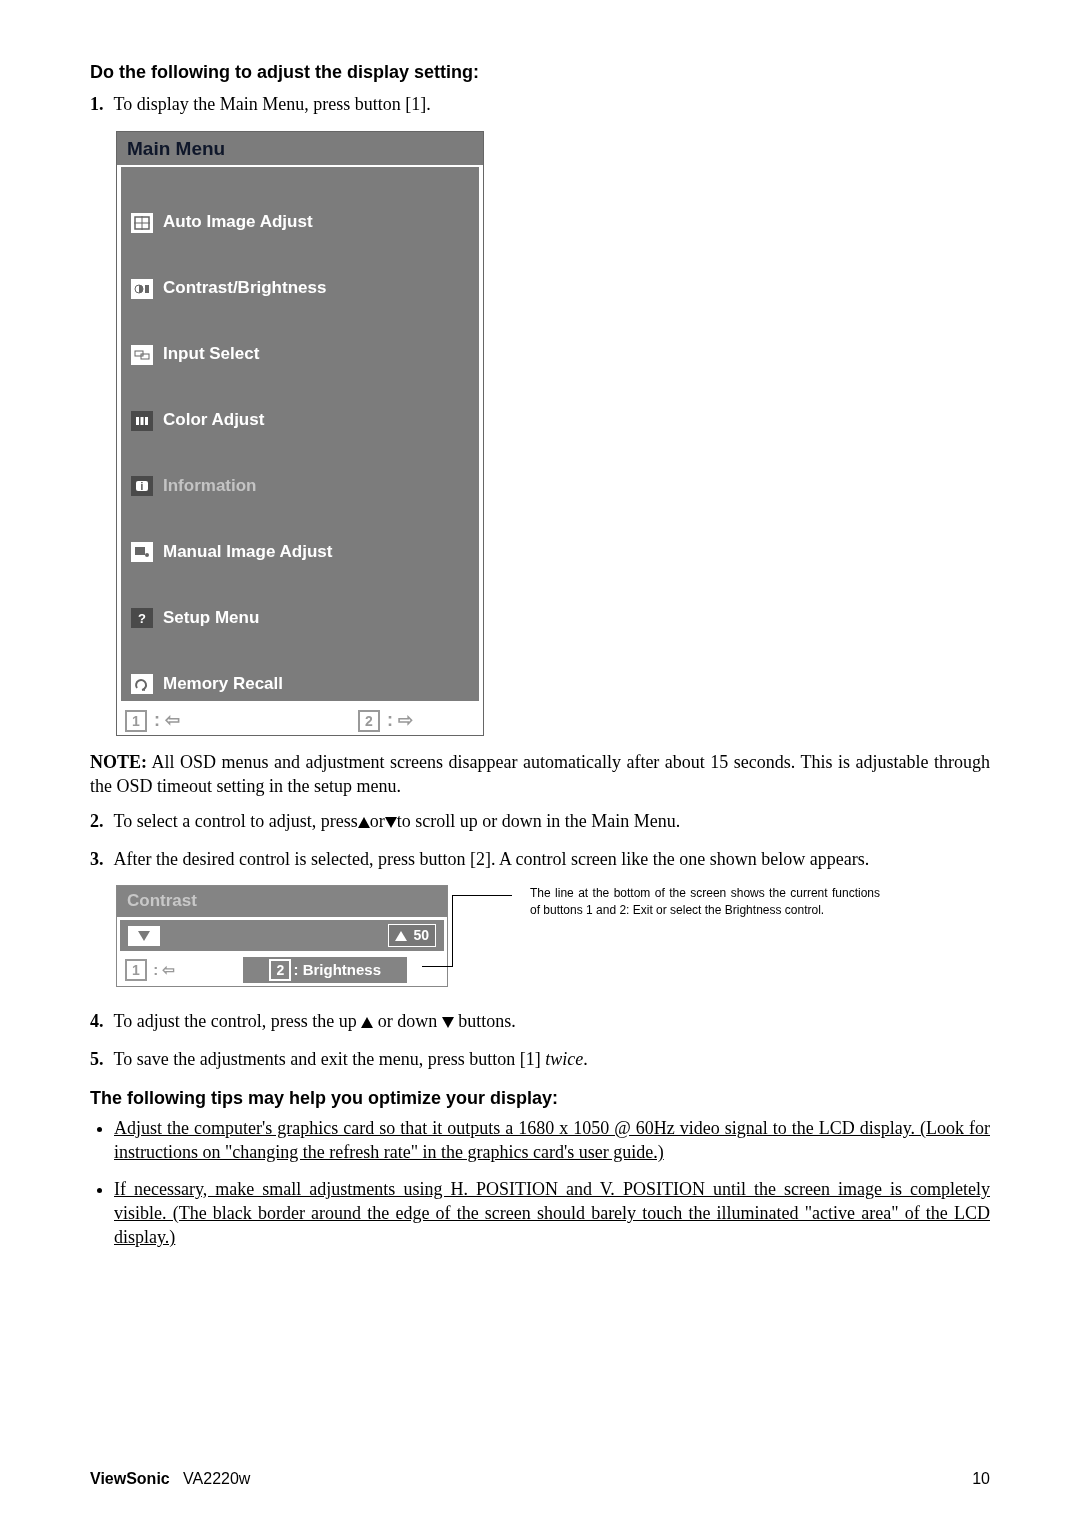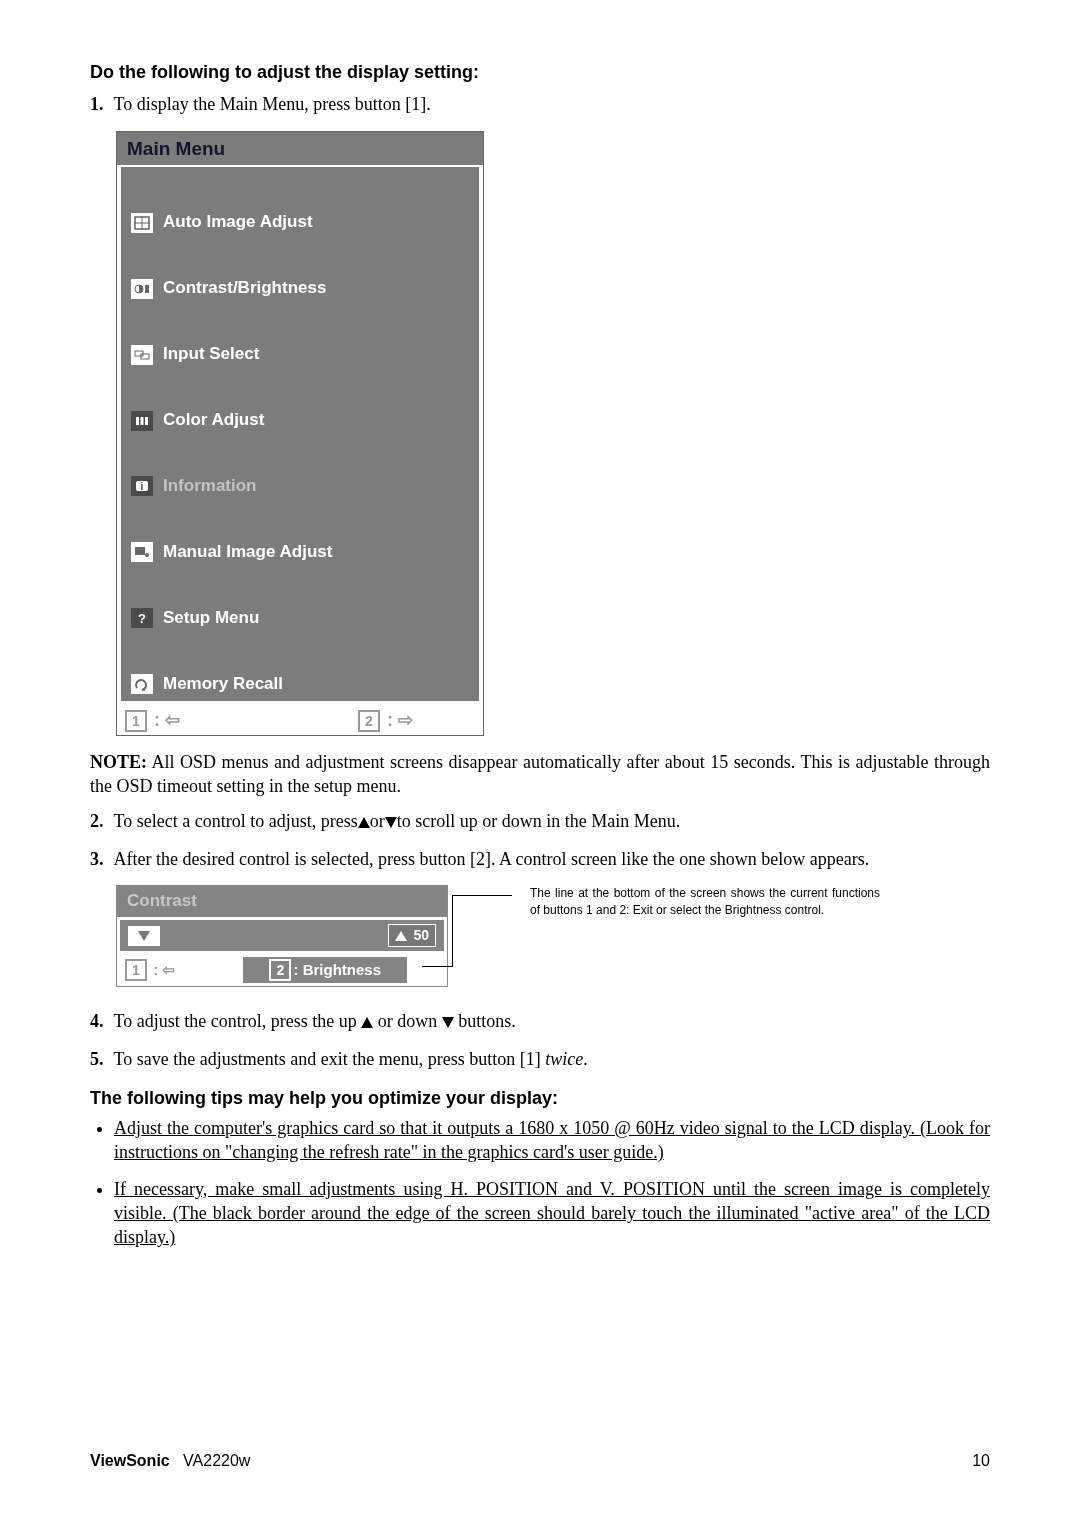--- a/index.html
+++ b/index.html
@@ -212,21 +212,21 @@
     border-left: 1px solid #000;
   }
   .branch .stub {
     position:absolute;
     bottom:0; left:-30px; width:30px;
     border-top:1px solid #000;
   }
 
   .footer {
     position: absolute;
-    bottom: 56px;
+    bottom: 38px;
     left: 90px;
     right: 90px;
     display: flex;
     justify-content: space-between;
     font-family: Arial, Helvetica, sans-serif;
     font-size: 16px;
   }
   .footer .brand { font-weight: bold; }
 </style>
 </head>

